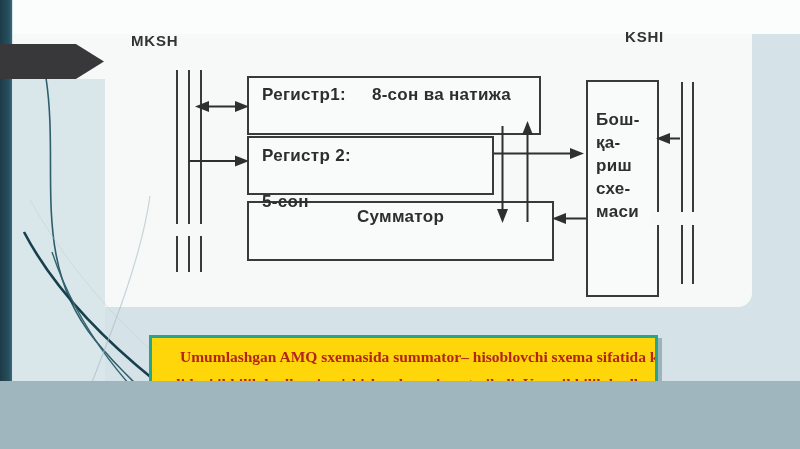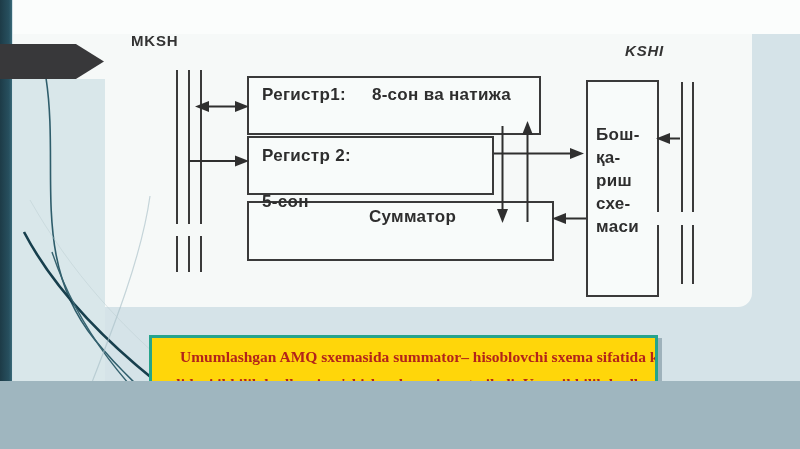--- a/index.html
+++ b/index.html
@@ -35,21 +35,21 @@
     clip-path:polygon(0 0, 73% 0, 100% 50%, 73% 100%, 0 100%);
   }
   .diagram-svg{position:absolute; left:0; top:0; z-index:6;}
   .lbl{
     position:absolute; z-index:7; color:#2e2e2e; font-weight:600;
     white-space:nowrap; letter-spacing:.3px;
   }
   .bus-label{font-size:15px; letter-spacing:.8px; color:#333;}
   .box-label{font-size:17px;}
   .reg-row{display:flex;}
-  .ctrl-text{line-height:23px; font-size:17px;margin-top:15px;}
+  .ctrl-text{line-height:23px; font-size:17px;}
   
   .caption{
     position:absolute; left:149px; top:335px; width:509px; height:85px;
     background:#ffd60a; border:3px solid #26a48c; box-sizing:border-box;
     box-shadow:4px 3px 0 rgba(34,66,82,.30);
     z-index:8; overflow:hidden;
     font-family:"Liberation Serif", serif; font-weight:600;
     color:#b3241a; font-size:15.5px; line-height:27px;
     padding:5px 6px 0 8px;
   }
@@ -126,33 +126,33 @@
         <polygon points="502.5,223 497,209 508,209" stroke="none"></polygon>
       </g>
       <g>
         <line x1="527.5" y1="135" x2="527.5" y2="222"></line>
         <polygon points="527.5,121 522,135 533,135" stroke="none"></polygon>
       </g>
     </g>
   </svg>
 
   <div class="lbl bus-label" style="left:131px; top:32px;">MKSH</div>
-  <div class="lbl bus-label" style="left:625px; top:42px;font-style:italic;">KSHI</div>
+  <div class="lbl bus-label" style="left:625px; top:28px;">KSHI</div>
 
   <div class="lbl box-label reg-row" style="left:262px; top:85px; gap:26px;text-align:center;">
     <span>Регистр1:</span>
     <span>8-сон ва натижа</span>
   </div>
 
   <div class="lbl box-label reg-row" style="left:262px; top:146px; gap:26px;flex-direction:column;">
     <span>Регистр 2:</span>
     <span>5-сон</span>
   </div>
 
-  <div class="lbl box-label" style="left:260px; top:207px; width:305px; text-align:center;">Сумматор</div>
+  <div class="lbl box-label" style="left:248px; top:207px; width:305px; text-align:center;">Сумматор</div>
 
   <div class="lbl ctrl-text" style="left:596px; top:108px;">
     <div>Бош-</div>
     <div>қа-</div>
     <div>риш</div>
     <div>схе-</div>
     <div>маси</div>
   </div>
 
   <div class="caption">

